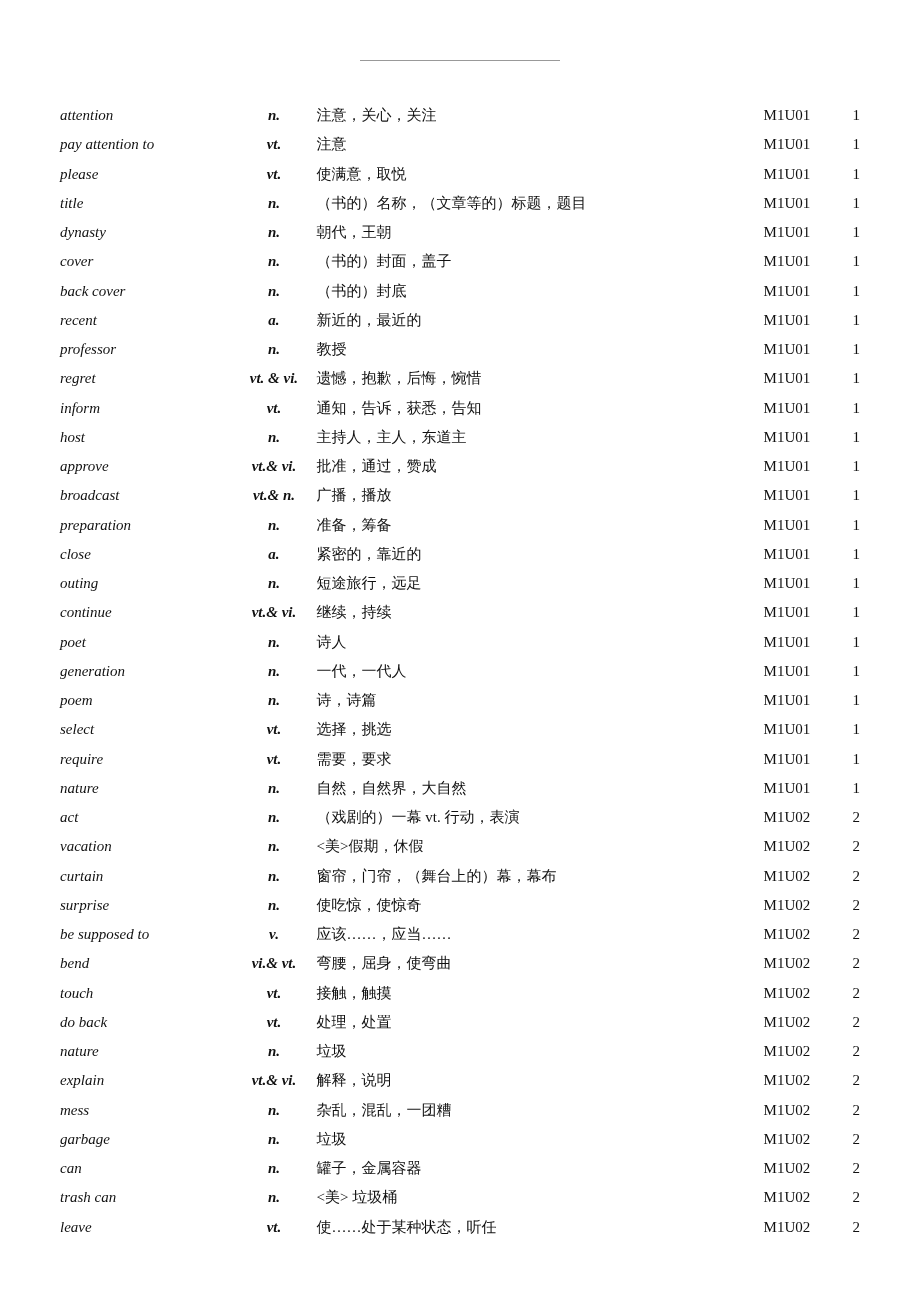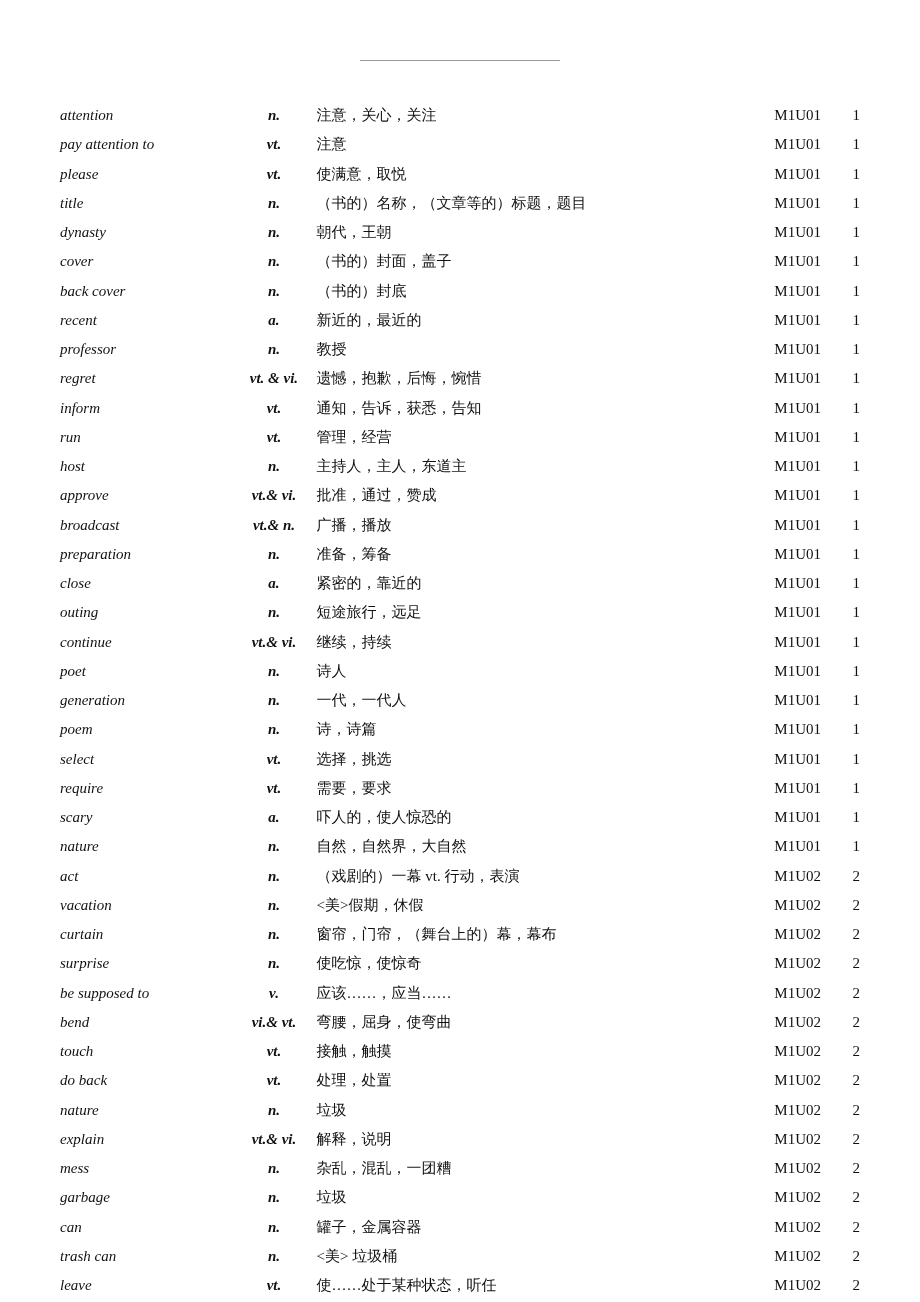--- a/index.html
+++ b/index.html
@@ -34,21 +34,21 @@
       width: 90px;
       font-weight: bold;
       font-style: italic;
       text-align: center;
     }
     .col-definition {
       width: 480px;
     }
     .col-unit {
       width: 70px;
-      text-align: center;
+      text-align: left;
       padding-right: 10px;
     }
     .col-num {
       width: 30px;
       text-align: right;
     }
   </style>
 </head>
 <body>
 
@@ -127,27 +127,20 @@
         <td class="col-num">1</td>
       </tr>
       <tr>
         <td class="col-word">inform</td>
         <td class="col-pos">vt.</td>
         <td class="col-definition">通知，告诉，获悉，告知</td>
         <td class="col-unit">M1U01</td>
         <td class="col-num">1</td>
       </tr>
       <tr>
-        <td class="col-word">run</td>
-        <td class="col-pos">vt.</td>
-        <td class="col-definition">管理，经营</td>
-        <td class="col-unit">M1U01</td>
-        <td class="col-num">1</td>
-      </tr>
-      <tr>
         <td class="col-word">host</td>
         <td class="col-pos">n.</td>
         <td class="col-definition">主持人，主人，东道主</td>
         <td class="col-unit">M1U01</td>
         <td class="col-num">1</td>
       </tr>
       <tr>
         <td class="col-word">approve</td>
         <td class="col-pos">vt.&amp; vi.</td>
         <td class="col-definition">批准，通过，赞成</td>
@@ -214,27 +207,20 @@
         <td class="col-word">select</td>
         <td class="col-pos">vt.</td>
         <td class="col-definition">选择，挑选</td>
         <td class="col-unit">M1U01</td>
         <td class="col-num">1</td>
       </tr>
       <tr>
         <td class="col-word">require</td>
         <td class="col-pos">vt.</td>
         <td class="col-definition">需要，要求</td>
-        <td class="col-unit">M1U01</td>
-        <td class="col-num">1</td>
-      </tr>
-      <tr>
-        <td class="col-word">scary</td>
-        <td class="col-pos">a.</td>
-        <td class="col-definition">吓人的，使人惊恐的</td>
         <td class="col-unit">M1U01</td>
         <td class="col-num">1</td>
       </tr>
       <tr>
         <td class="col-word">nature</td>
         <td class="col-pos">n.</td>
         <td class="col-definition">自然，自然界，大自然</td>
         <td class="col-unit">M1U01</td>
         <td class="col-num">1</td>
       </tr>

